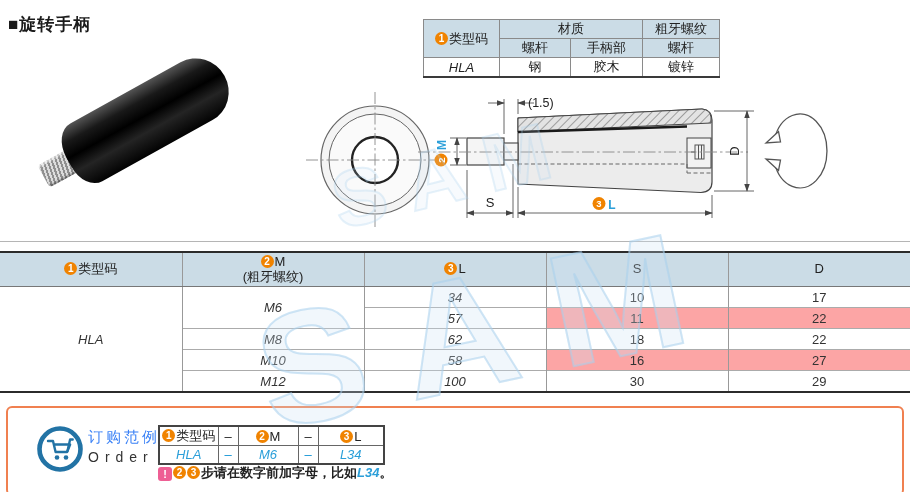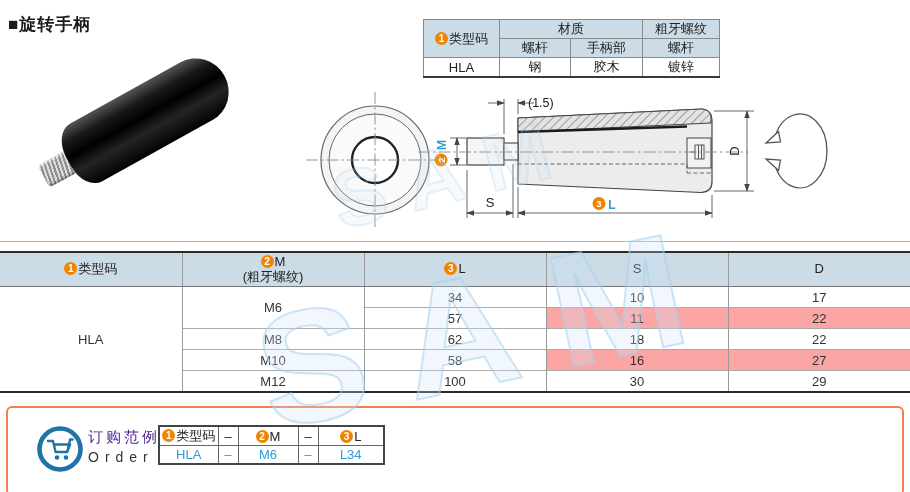--- a/index.html
+++ b/index.html
@@ -34,40 +34,40 @@
   
   .main{left:0;top:243px;width:910px;table-layout:fixed;font-size:13px;text-align:center;
         border-top:2px solid #2b2b2b;border-bottom:2px solid #2b2b2b;}
   .main th{background:#cbdce6;font-weight:normal;height:33px;border-bottom:1px solid #777;
            border-left:1px solid #999;border-right:1px solid #999;padding:0;color:#222;line-height:1.15;}
   .main td{height:20px;border-top:1px solid #ababab;border-left:1px solid #999;border-right:1px solid #999;
            padding:0;color:#333;}
   .main tr>*:first-child{border-left:none;}
   .main tr>*:last-child{border-right:none;}
   .stripe{background:#fca5a5;}
-  .blue{color:#2b9fd9;}
+  .blue{color:#2b9fd9;font-style:italic;}
 
   
   .badge{display:inline-block;width:13px;height:13px;line-height:13px;border-radius:50%;
          background:#f08300;color:#fff;font-size:10px;font-weight:bold;text-align:center;
          vertical-align:1px;margin-right:1px;}
   .warn{display:inline-block;width:14px;height:14px;line-height:14px;border-radius:3px;
         background:#ee5f94;color:#fff;font-size:11px;font-weight:bold;text-align:center;
         vertical-align:-1px;margin-right:1px;}
 
   
   .wm{pointer-events:none;font-weight:bold;color:rgba(205,228,245,0.28);
       -webkit-text-stroke:2px rgba(168,208,236,0.55);z-index:6;}
   .wm1{left:255px;top:228px;font-size:160px;letter-spacing:38px;transform:rotate(-12deg);}
   .wm2{left:330px;top:120px;font-size:80px;letter-spacing:22px;transform:rotate(-14deg);opacity:.55;}
 
   
   .order-box{left:6px;top:398px;width:894px;height:86px;border:2px solid #f08050;border-radius:6px;background:#fff;}
   .cart{left:35px;top:416px;width:50px;height:50px;}
-  .order-cn{left:88px;top:420px;font-size:15px;color:#4c1d95;letter-spacing:3px;}
+  .order-cn{left:88px;top:420px;font-size:15px;color:#3b82f6;letter-spacing:3px;}
   .order-en{left:88px;top:441px;font-size:14px;color:#333;letter-spacing:6px;}
   .order-table{left:158px;top:417px;font-size:13px;text-align:center;table-layout:fixed;
                border:2px solid #444;}
   .order-table td{border:1px solid #666;padding:0;height:17px;}
   .order-note{left:158px;top:456px;font-size:13px;font-weight:bold;color:#222;}
 </style>
 </head>
 <body>
 
 <div class="page">
@@ -298,14 +298,17 @@
     <tr>
       <td class="blue">HLA</td>
       <td class="blue">–</td>
       <td class="blue">M6</td>
       <td class="blue">–</td>
       <td class="blue">L34</td>
     </tr>
   </tbody>
     </table>
 
+  <div class="abs order-note">
+    <span class="warn">!</span><span class="badge">2</span><span class="badge">3</span><span>步请在数字前加字母，比如</span><span class="blue">L34</span><span>。</span>
+  </div>
 
 </div>
 
 </body></html>

